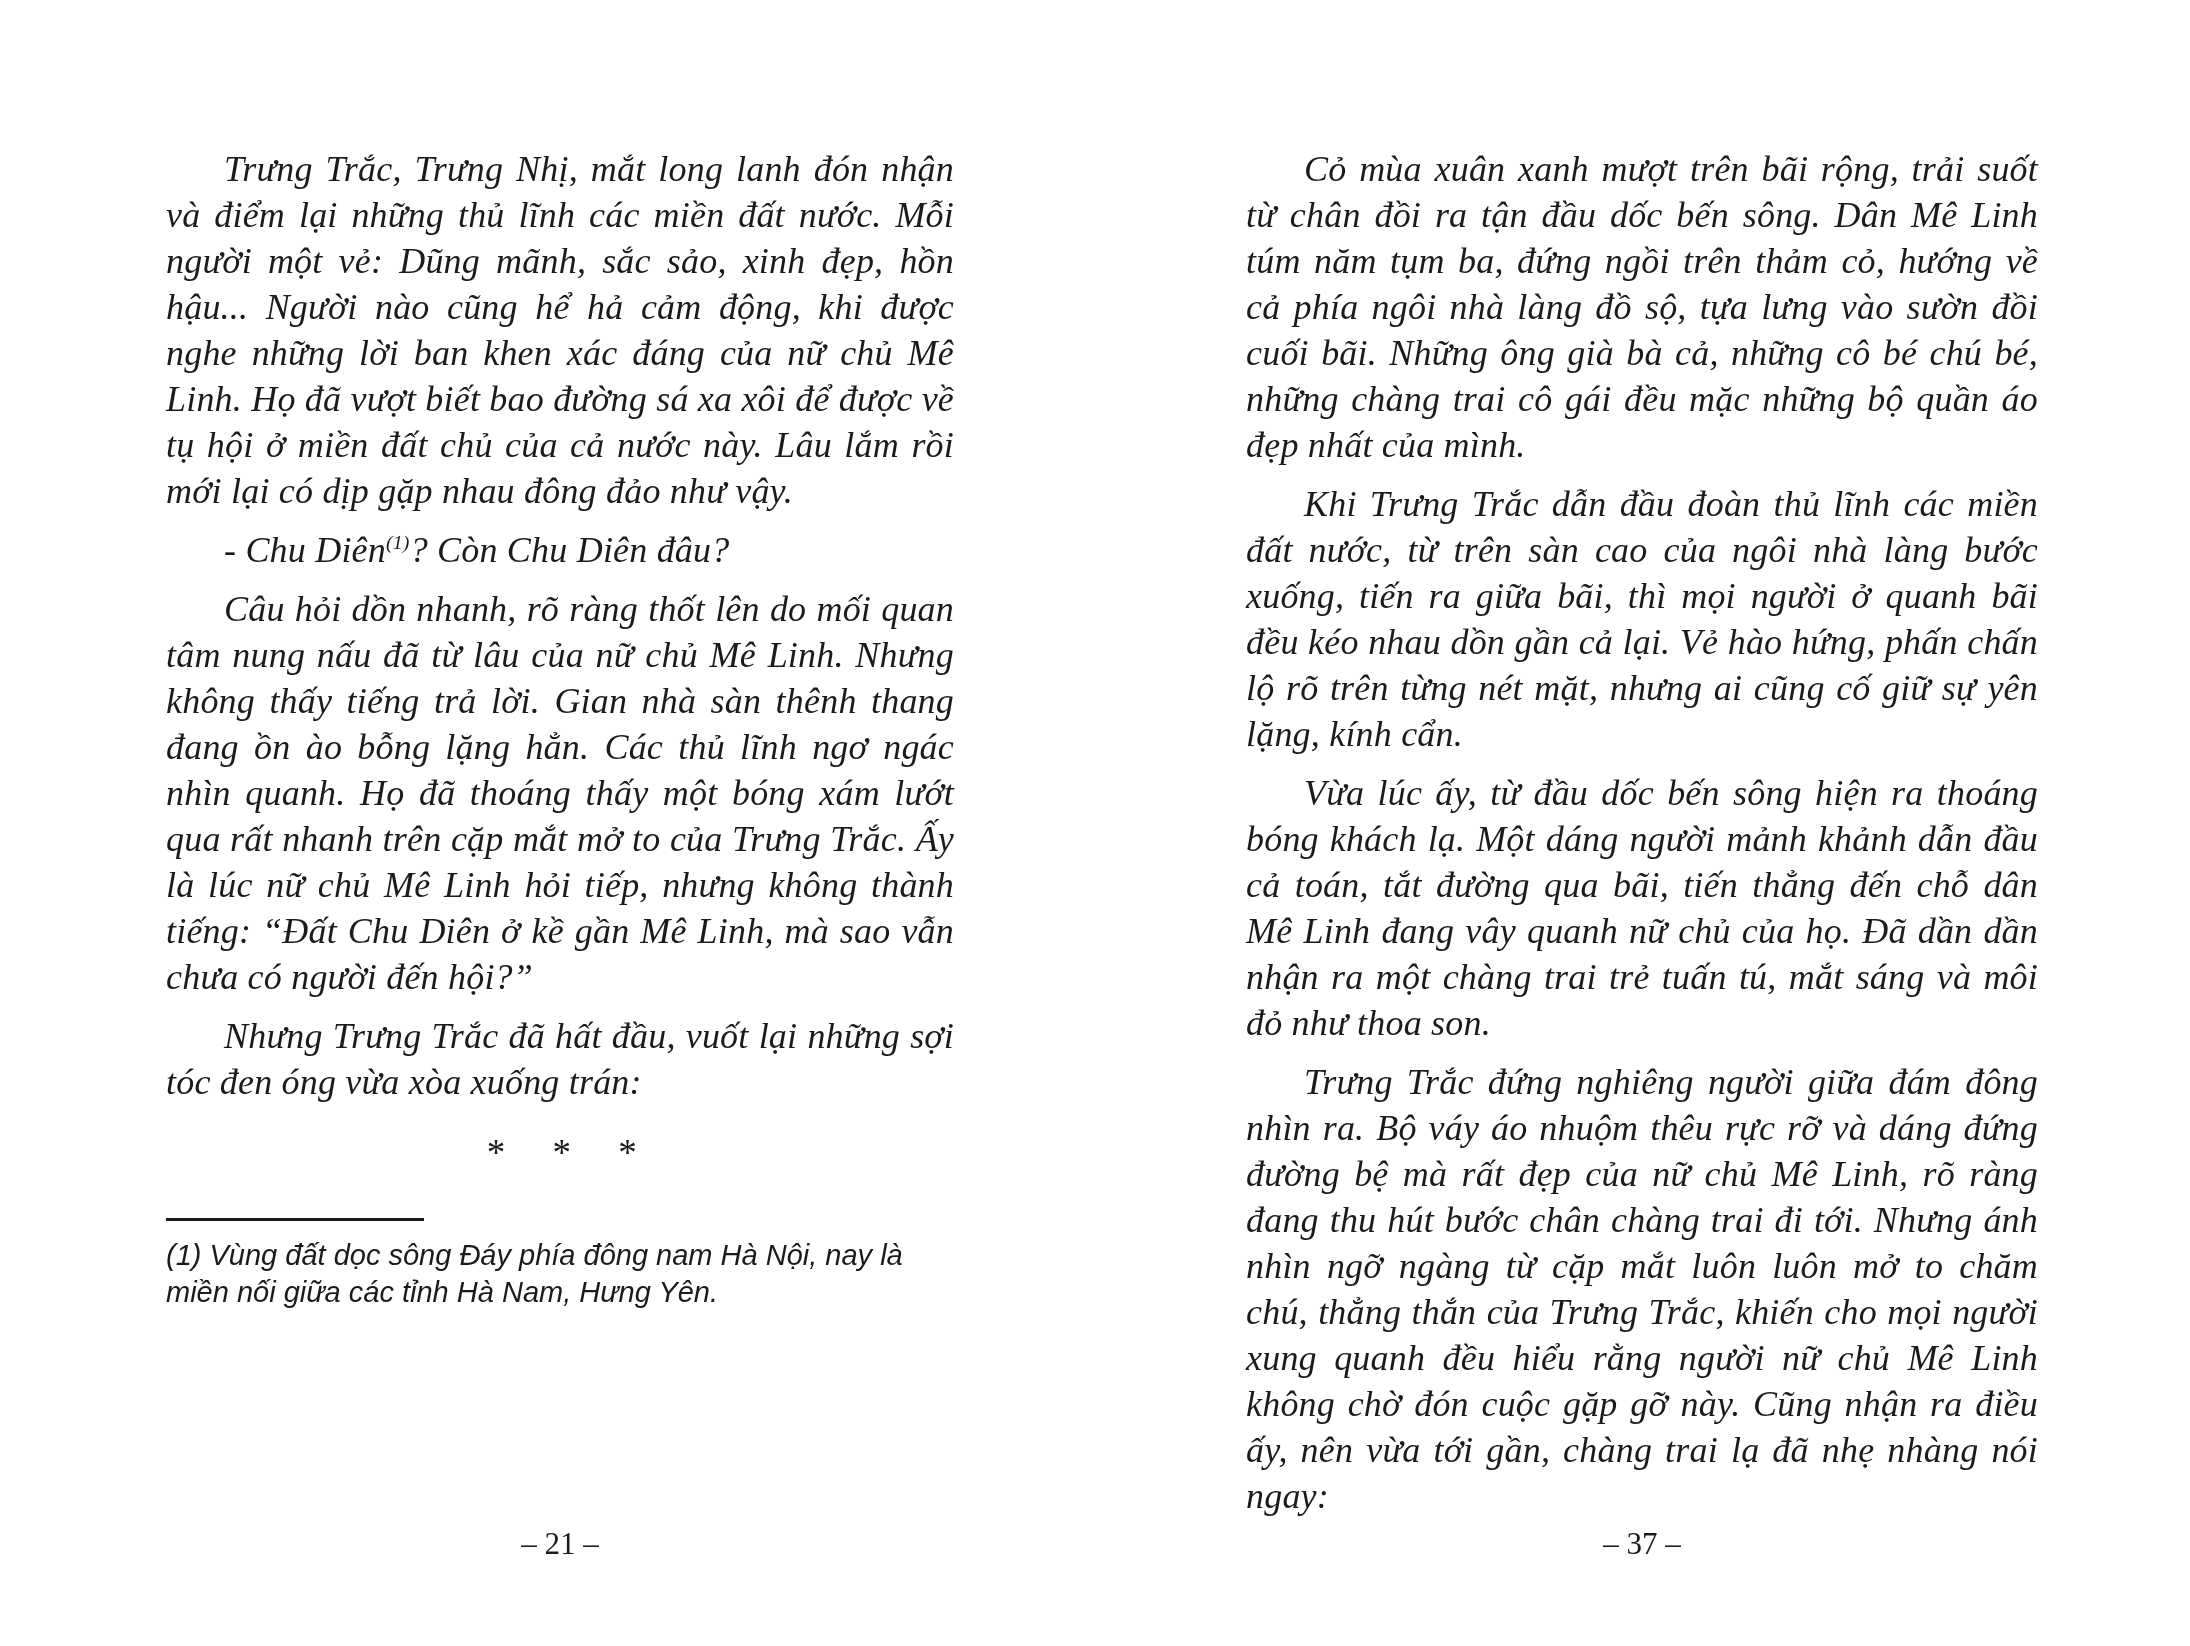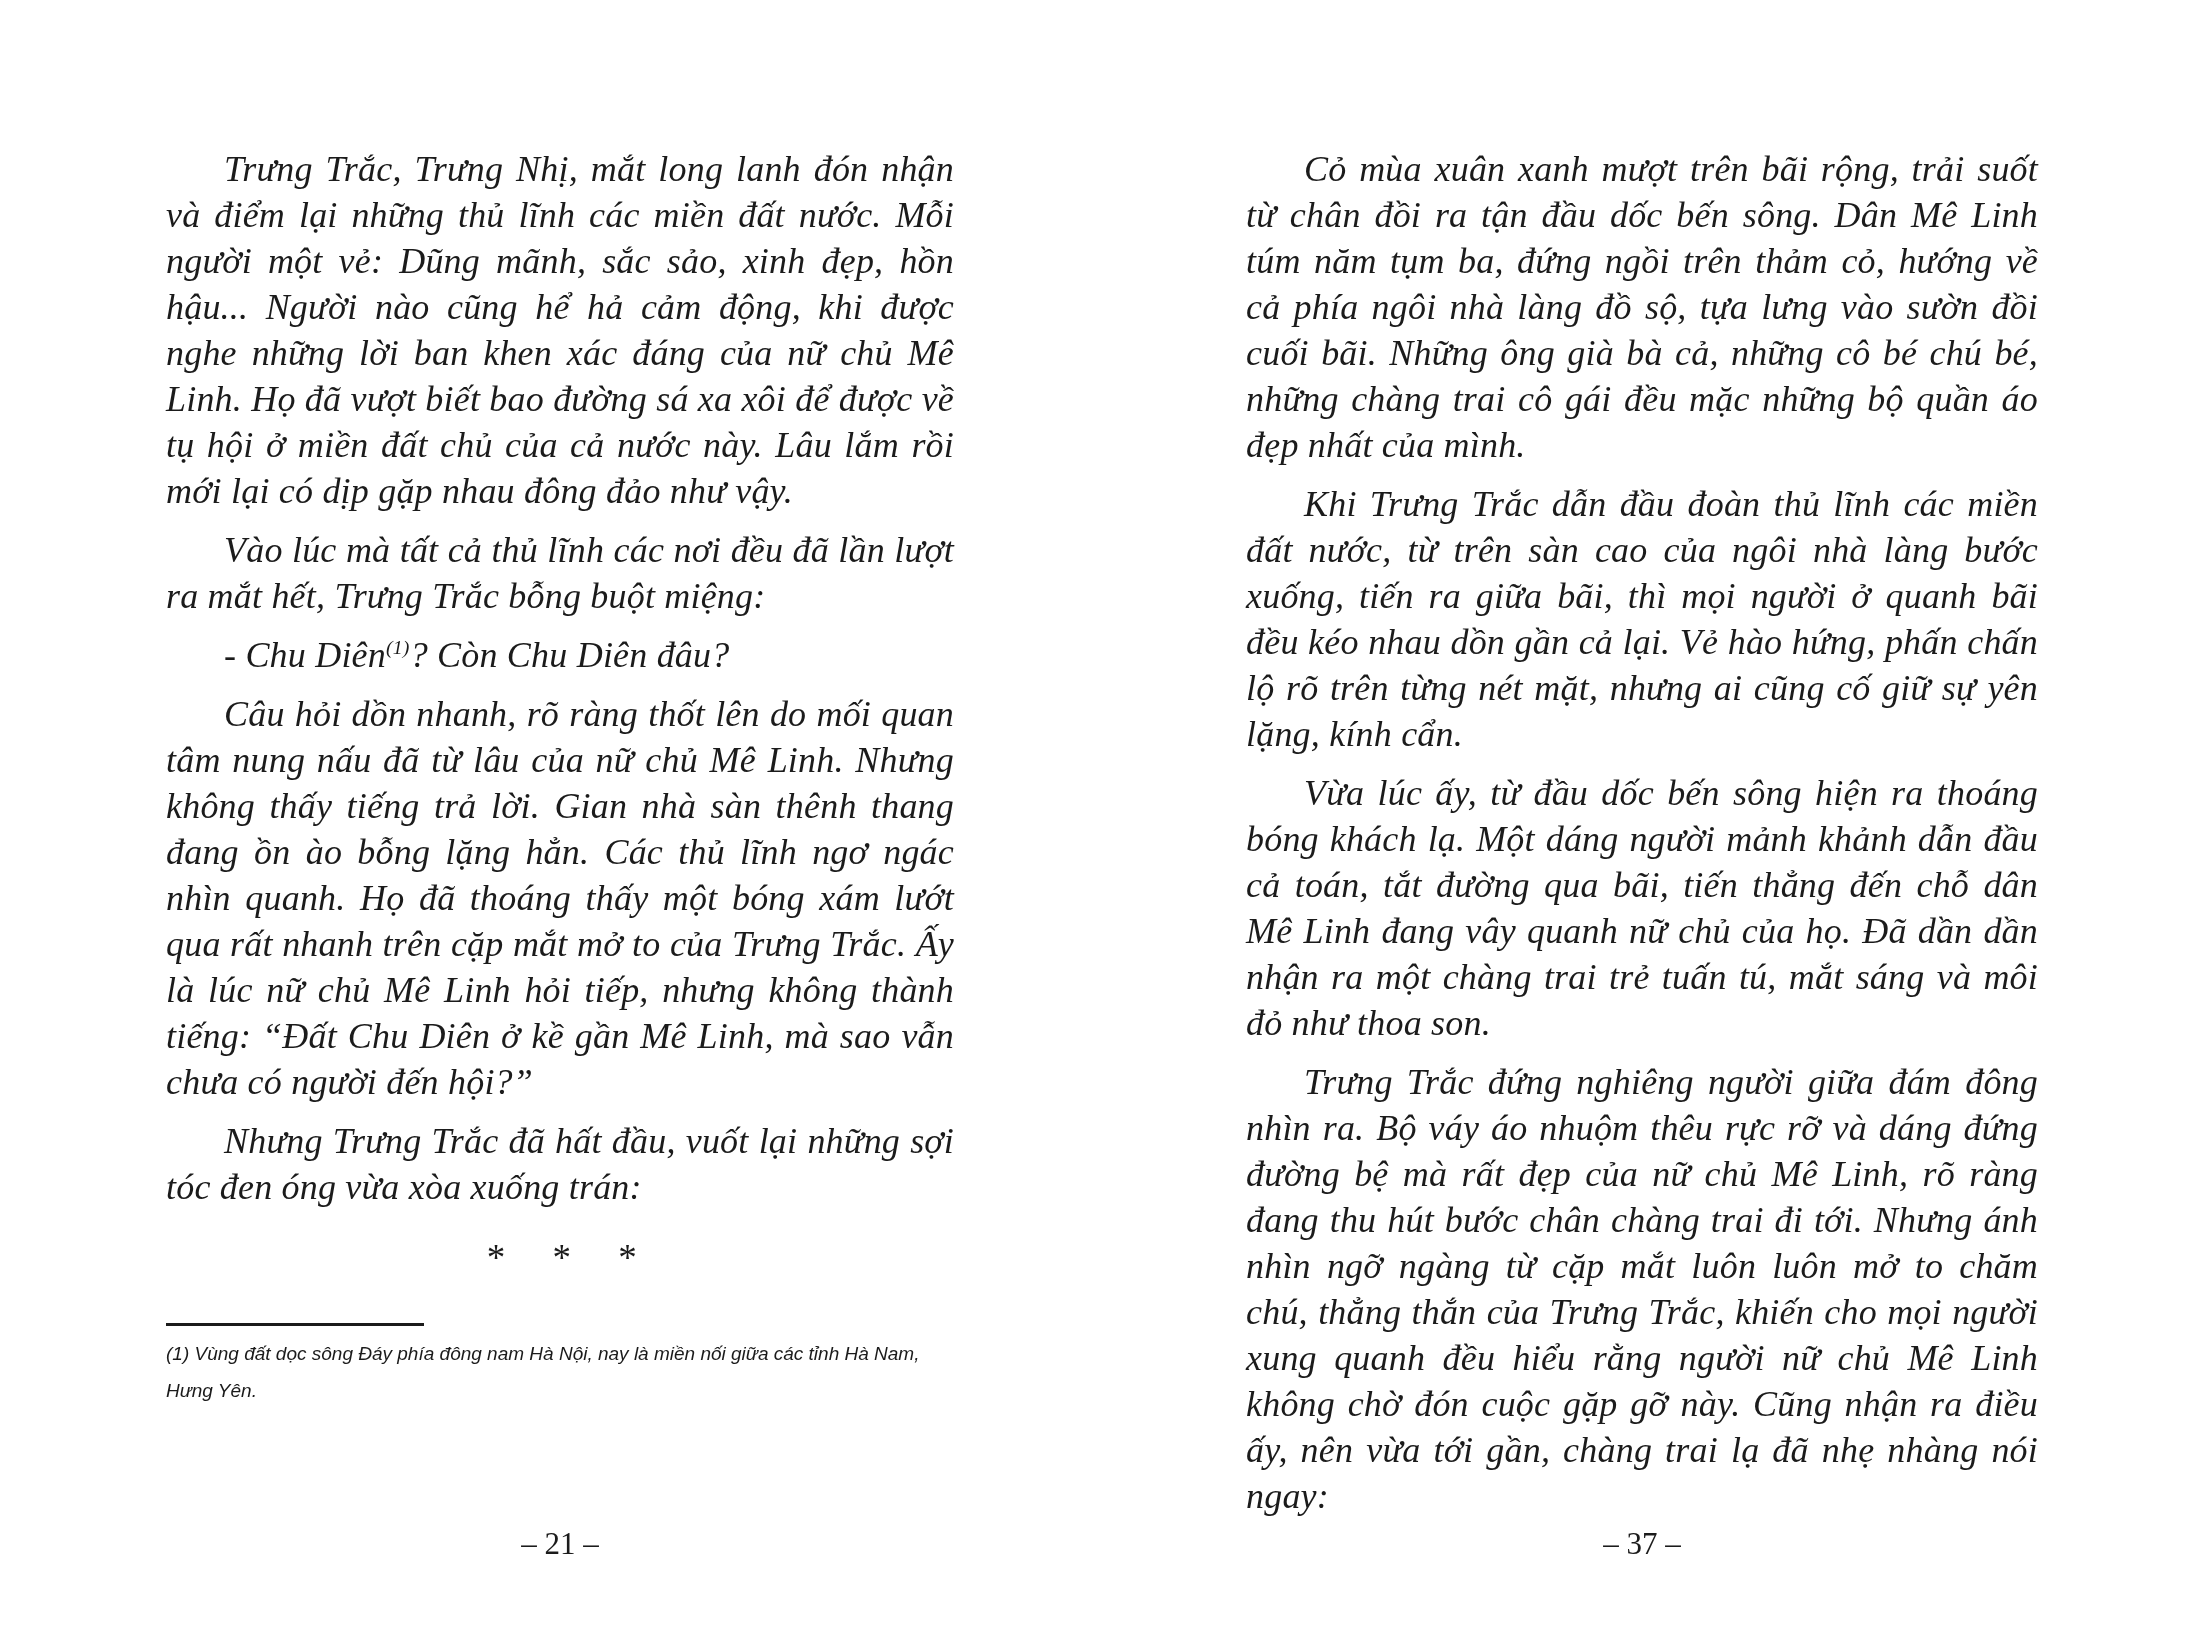--- a/index.html
+++ b/index.html
@@ -46,23 +46,23 @@
     color: #1b1b1b;
   }
 
   .footnote-rule {
     width: 258px;
     height: 0;
     border-top: 3px solid #1b1b1b;
     margin-top: 44px;
   }
   .footnote {
-    margin-top: 9px;
+    margin-top: 16px;
     font-family: "Liberation Sans", sans-serif;
-    font-size: 19px;
+    font-size: 29px;
     line-height: 37px;
     text-align: left;
     color: #1b1b1b;
   }
 
   .page-num {
     position: absolute;
     top: 1526px;
     text-align: center;
     font-family: Liberation Serif, serif;
@@ -73,21 +73,20 @@
   .page-num-right { left: 1246px; width: 792px; }
 </style>
 </head>
 <body>
 
 <div class="spread">
 
   <div class="col col-left">
     <div>
         <p class="para"><span>Trưng Trắc, Trưng Nhị, mắt long lanh đón nhận và điểm lại những thủ lĩnh các miền đất nước. Mỗi người một vẻ: Dũng mãnh, sắc sảo, xinh đẹp, hồn hậu... Người nào cũng hể hả cảm động, khi được nghe những lời ban khen xác đáng của nữ chủ Mê Linh. Họ đã vượt biết bao đường sá xa xôi để được về tụ hội ở miền đất chủ của cả nước này. Lâu lắm rồi mới lại có dịp gặp nhau đông đảo như vậy.</span></p>
-        <p class="para"><span>Vào lúc mà tất cả thủ lĩnh các nơi đều đã lần lượt ra mắt hết, Trưng Trắc bỗng buột miệng:</span></p>
         <p class="para"><span>- Chu Diên</span><sup>(1)</sup><span>? Còn Chu Diên đâu?</span></p>
         <p class="para"><span>Câu hỏi dồn nhanh, rõ ràng thốt lên do mối quan tâm nung nấu đã từ lâu của nữ chủ Mê Linh. Nhưng không thấy tiếng trả lời. Gian nhà sàn thênh thang đang ồn ào bỗng lặng hẳn. Các thủ lĩnh ngơ ngác nhìn quanh. Họ đã thoáng thấy một bóng xám lướt qua rất nhanh trên cặp mắt mở to của Trưng Trắc. Ấy là lúc nữ chủ Mê Linh hỏi tiếp, nhưng không thành tiếng: “Đất Chu Diên ở kề gần Mê Linh, mà sao vẫn chưa có người đến hội?”</span></p>
         <p class="para"><span>Nhưng Trưng Trắc đã hất đầu, vuốt lại những sợi tóc đen óng vừa xòa xuống trán:</span></p>
       </div>
     <div class="stars">* * *</div>
     <div class="footnote-rule"></div>
     <div class="footnote">(1) Vùng đất dọc sông Đáy phía đông nam Hà Nội, nay là miền nối giữa các tỉnh Hà Nam, Hưng Yên.</div>
   </div>
 
   <div class="col col-right">

